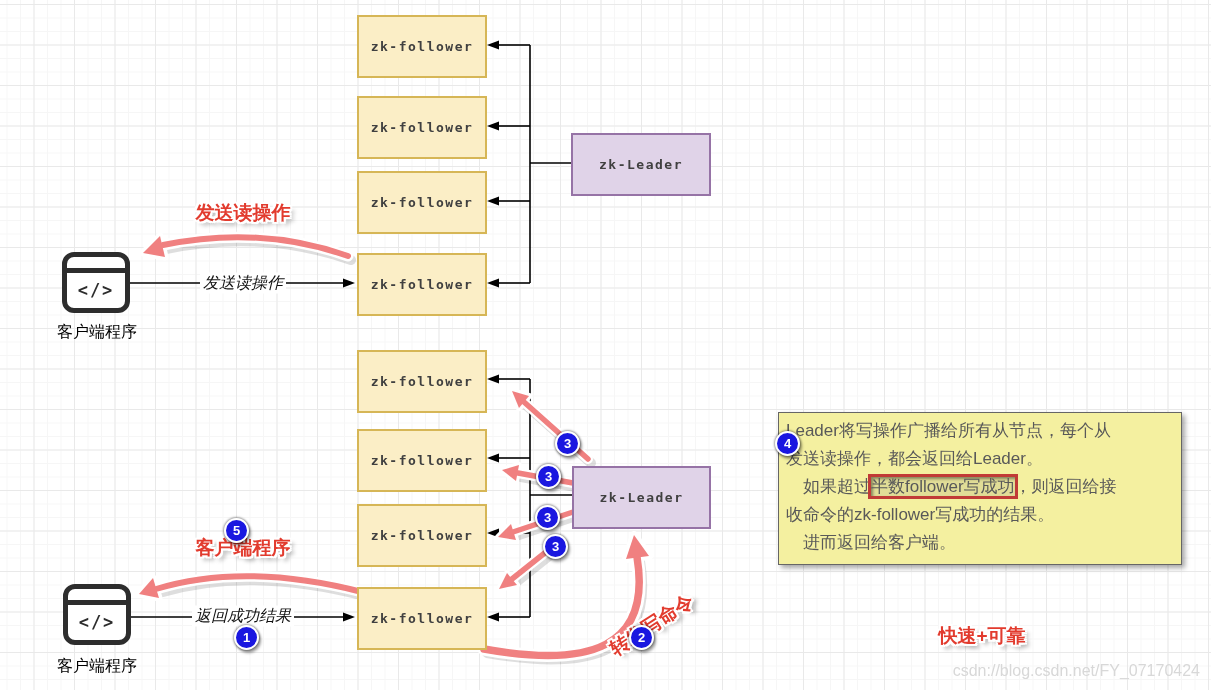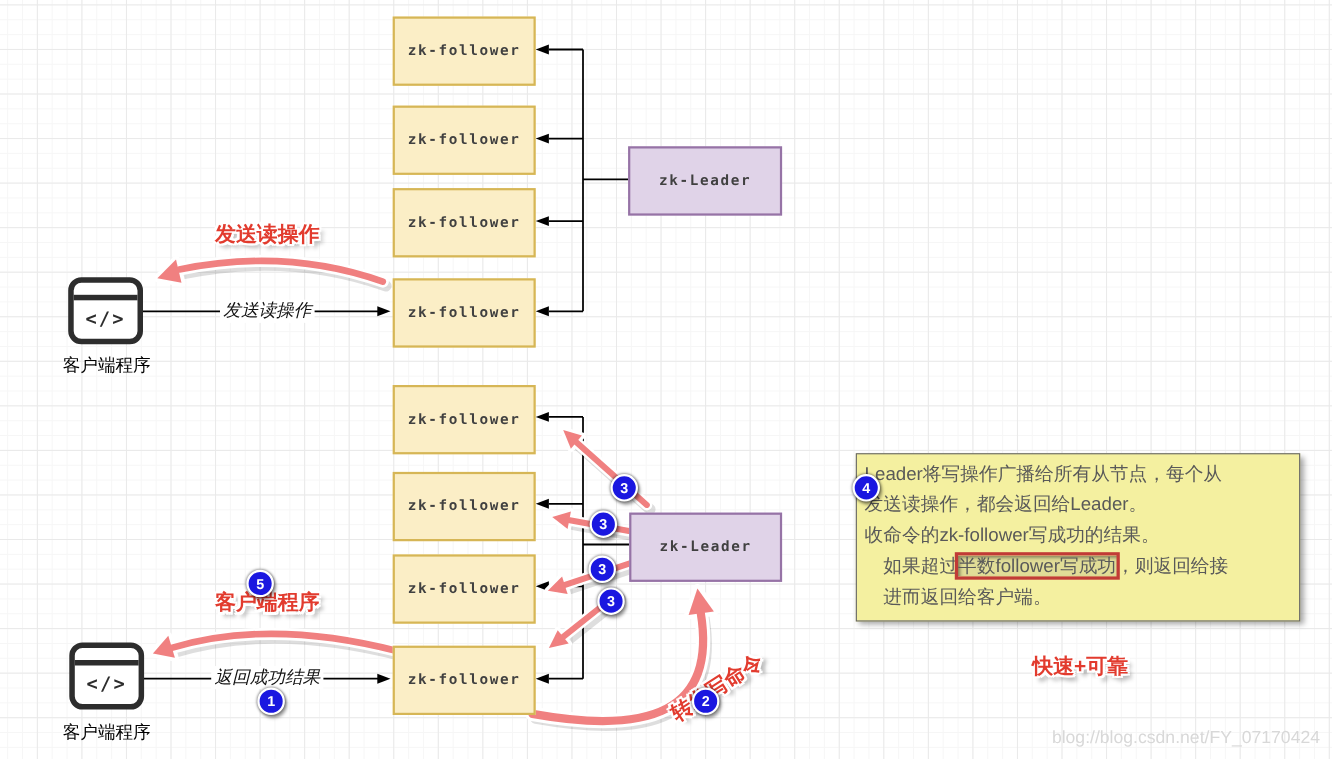--- a/index.html
+++ b/index.html
@@ -206,34 +206,34 @@
     <div class="glyph">&lt;/&gt;</div>
   </div>
   <div class="client-label" style="left:97px;top:656px">客户端程序</div>
 
   <div class="edge-label" style="left:243px;top:283px">发送读操作</div>
   <div class="edge-label" style="left:243px;top:616px">返回成功结果</div>
 
   <div class="annotation" style="left:243px;top:213px">发送读操作</div>
   <div class="annotation" style="left:243px;top:548px">客户端程序</div>
   <div class="annotation rotated" style="left:652px;top:625px">转发写命令</div>
-  <div class="annotation" style="left:982px;top:606px">快速+可靠</div>
+  <div class="annotation" style="left:982px;top:636px">快速+可靠</div>
 
   <div class="badge" style="left:234px;top:625px">1</div>
   <div class="badge" style="left:629px;top:625px">2</div>
   <div class="badge" style="left:555px;top:431px">3</div>
   <div class="badge" style="left:536px;top:464px">3</div>
   <div class="badge" style="left:535px;top:505px">3</div>
   <div class="badge" style="left:543px;top:534px">3</div>
   <div class="badge" style="left:775px;top:431px">4</div>
   <div class="badge" style="left:224px;top:518px">5</div>
 
   <div class="note">
     <div>Leader将写操作广播给所有从节点，每个从</div>
     <div>发送读操作，都会返回给Leader。</div>
+    <div><span>　如果超过</span><span class="hl">半数follower写成功</span><span>，则返回给接</span></div>
     <div>收命令的zk-follower写成功的结果。</div>
-    <div><span>　如果超过</span><span class="hl">半数follower写成功</span><span>，则返回给接</span></div>
     <div>　进而返回给客户端。</div>
   </div>
 
-  <div class="watermark">blog://blog.csdn.net/FY_07170424</div>
+  <div class="watermark">csdn://blog.csdn.net/FY_07170424</div>
 
 </div>
 
 </body></html>

